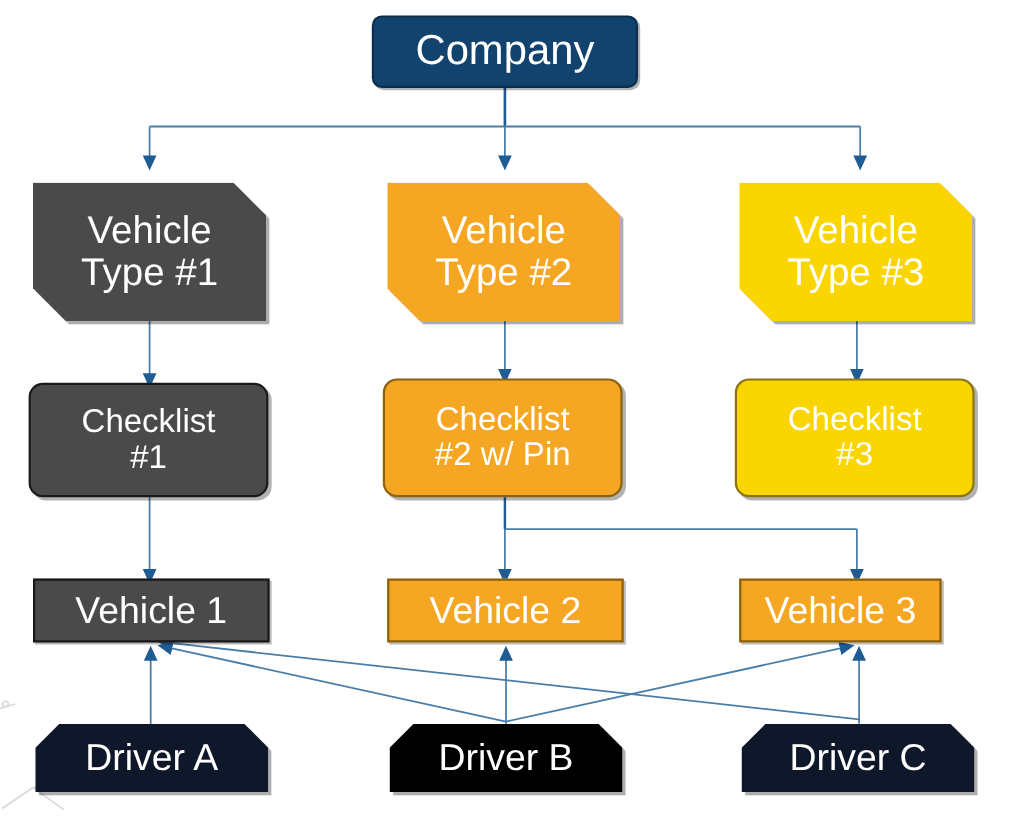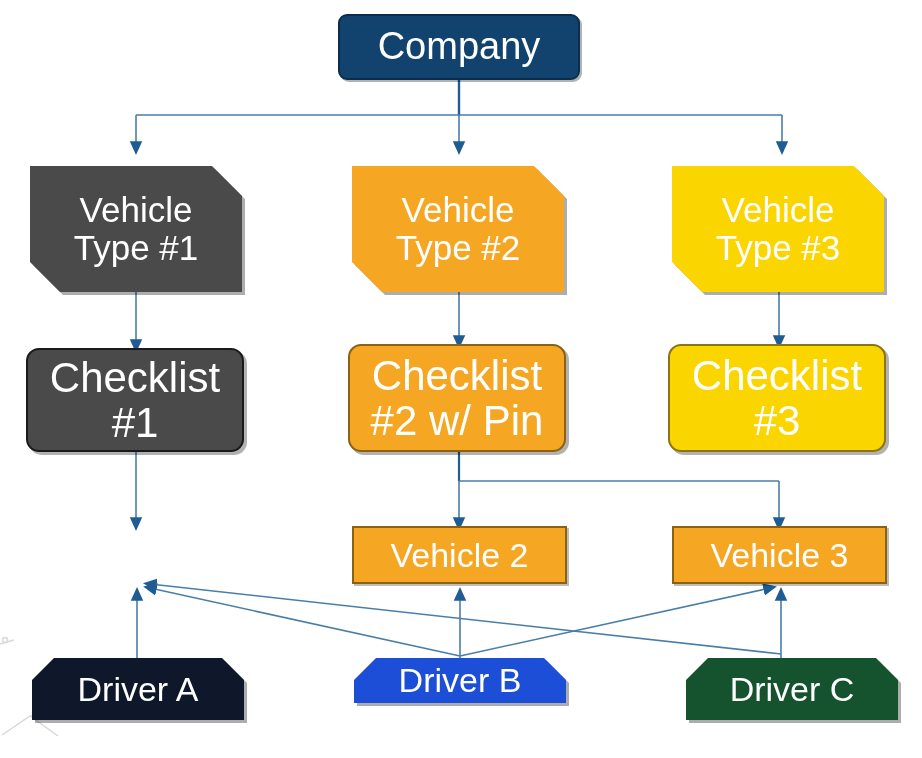--- a/index.html
+++ b/index.html
@@ -57,21 +57,21 @@
   .type-wrap {
     position: absolute;
     z-index: 3;
     filter: drop-shadow(3px 3px 0 rgba(0,0,0,0.32));
   }
   .type-wrap .node { position: relative; left: 0; top: 16px; }
 
   
   .n-check {
     border-radius: 13px;
-    font-size: 42px;
+    font-size: 30px;
     box-shadow: 3px 3px 0 rgba(0,0,0,0.30);
   }
 
   
   .n-vehicle {
     font-size: 34px;
     box-shadow: 2px 2px 0 rgba(0,0,0,0.26);
   }
 
   
@@ -161,30 +161,31 @@
 
   <div class="node n-check" style="left:26px; top:348px; width:218px; height:104px; background:#4A4A4A; border:2px solid #1A1A1A;">Checklist
 #1</div>
 
   <div class="node n-check" style="left:348px; top:344px; width:218px; height:108px; background:#F5A623; border:2px solid #8A6212;">Checklist
 #2 w/ Pin</div>
 
   <div class="node n-check" style="left:668px; top:344px; width:218px; height:108px; background:#FAD500; border:2px solid #8A7512;">Checklist
 #3</div>
 
+  <div class="node n-vehicle" style="left:30px; top:526px; width:215px; height:58px; background:#4A4A4A; border:2px solid #1A1A1A;">Vehicle 1</div>
 
   <div class="node n-vehicle" style="left:352px; top:526px; width:215px; height:58px; background:#F5A623; border:2px solid #8A6212;text-align:right;">Vehicle 2</div>
 
-  <div class="node n-vehicle" style="left:672px; top:526px; width:215px; height:58px; background:#F5A623; border:2px solid #8A6212;">Vehicle 3</div>
+  <div class="node n-vehicle" style="left:672px; top:526px; width:184px; height:58px; background:#F5A623; border:2px solid #8A6212;">Vehicle 3</div>
 
   <div class="driver-wrap" style="left:32px; top:658px; width:212px; height:62px;">
     <div class="node n-driver" style="width:212px; height:62px; background:#0f172a;">Driver A</div>
   </div>
 
   <div class="driver-wrap" style="left:354px; top:658px; width:212px; height:62px;">
-    <div class="node n-driver" style="width:212px; height:45px; background:#1d4ed8;">Driver B</div>
+    <div class="node n-driver" style="width:212px; height:62px; background:#000000;">Driver B</div>
   </div>
 
   <div class="driver-wrap" style="left:674px; top:658px; width:212px; height:62px;">
-    <div class="node n-driver" style="width:212px; height:62px; background:#14532d;margin-left:12px;">Driver C</div>
+    <div class="node n-driver" style="width:212px; height:62px; background:#0f172a;">Driver C</div>
   </div>
 
 </div>
 
 </body></html>

